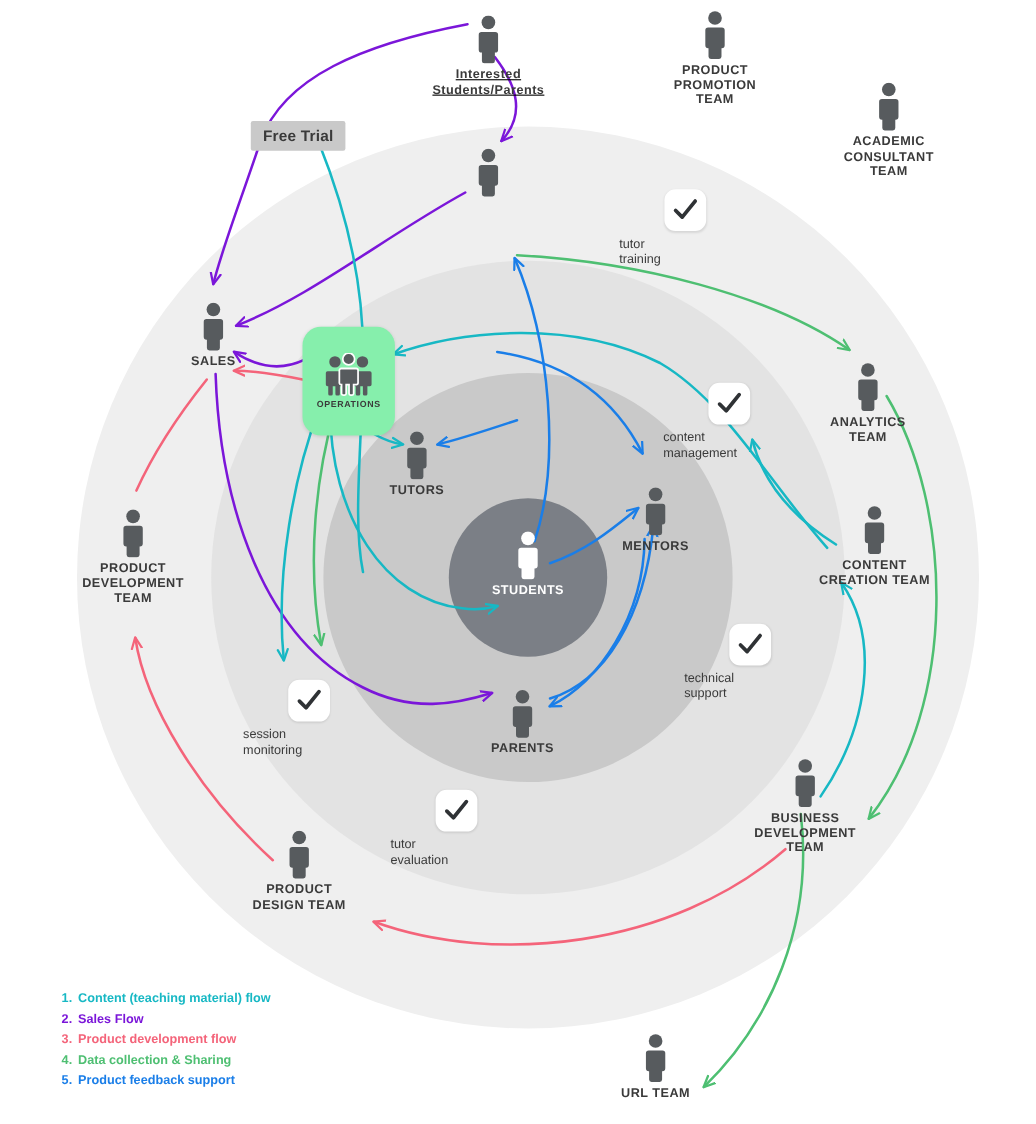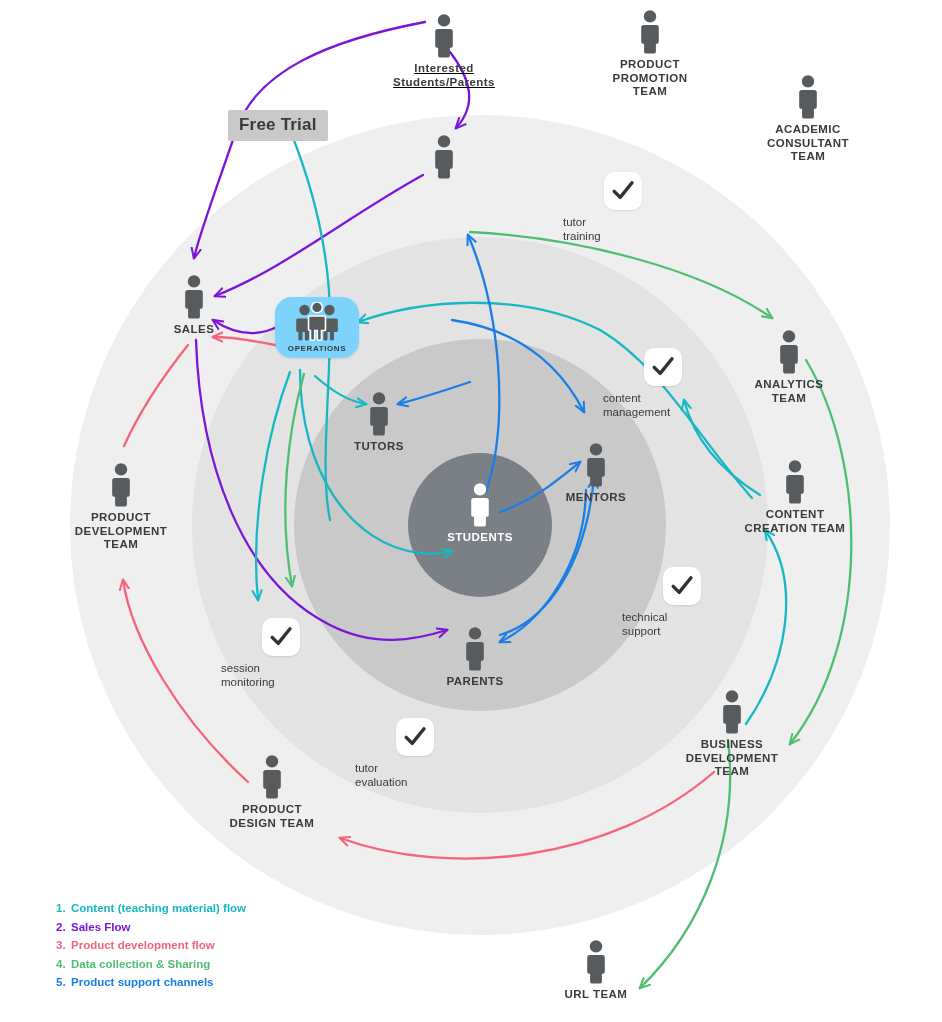--- a/index.html
+++ b/index.html
@@ -17,22 +17,22 @@
   .person{display:block;margin:0 auto;}
   .node .label{
     margin-top:4px;
     font-size:11.5px;font-weight:bold;letter-spacing:.45px;
     color:#3a3a3a;line-height:13.5px;text-transform:none;
   }
   .node.core .label{color:#ffffff;}
 
   
   .ops-card{
-    position:absolute;width:84px;height:61px;margin-left:-42px;margin-top:-40px;
-    background:#7dd3fc;border-radius:17px;
+    position:absolute;width:84px;height:99px;margin-left:-42px;margin-top:-40px;
+    background:#86efac;border-radius:17px;
     box-shadow:0 1px 3px rgba(0,0,0,.10);
     display:flex;flex-direction:column;align-items:center;justify-content:center;
   }
   .ops-card .ops-label{
     font-size:8px;font-weight:bold;letter-spacing:.6px;color:#3a3a3a;margin-top:2px;
   }
 
   
   .chip{position:absolute;width:120px;margin-left:-60px;text-align:left;}
   .chip .box{
@@ -40,21 +40,21 @@
     box-shadow:0 1px 2px rgba(0,0,0,.10);
     display:flex;align-items:center;justify-content:center;
   }
   .chip .txt{
     margin-top:5px;font-size:11.5px;color:#3a3a3a;line-height:14px;font-weight:normal;
   }
 
   
   .tag{
     position:absolute;background:#c9c9c9;color:#3a3a3a;
-    font-size:17px;font-weight:bold;letter-spacing:.2px;
+    font-size:14px;font-weight:bold;letter-spacing:.2px;
     padding:5px 11px 6px;border-radius:2px;white-space:nowrap;
   }
 
   
   #legend{position:absolute;left:56px;top:899px;}
   .leg-row{display:flex;align-items:baseline;font-size:11.5px;font-weight:bold;line-height:18.5px;}
   .leg-row .num{width:15px;flex:0 0 15px;}
   .leg-row .ltxt{white-space:nowrap;}
 </style>
 </head>
@@ -171,21 +171,21 @@
     <div class="leg-row">
       <span class="num" style="color:#f4647a">3.</span>
       <span class="ltxt" style="color:#f4647a">Product development flow</span>
     </div>
     <div class="leg-row">
       <span class="num" style="color:#4ebf72">4.</span>
       <span class="ltxt" style="color:#4ebf72">Data collection &amp; Sharing</span>
     </div>
     <div class="leg-row">
       <span class="num" style="color:#1a7ee8">5.</span>
-      <span class="ltxt" style="color:#1a7ee8">Product support channels</span>
+      <span class="ltxt" style="color:#1a7ee8">Product feedback support</span>
     </div>
   </div>
 
   <div id="actor-layer">
       <div class="node" style="left: 444px; top: 14px; text-decoration: underline;">
         <svg class="person" width="26" height="44" viewBox="0 0 26 44">
           <circle cx="13" cy="6.4" r="6.2" fill="#575b5e"></circle>
           <path d="M6.8,15h12.4a2.6,2.6 0 0 1 2.6,2.6v13.6a2.6,2.6 0 0 1 -2.6,2.6h-0.3v7.6a2.2,2.2 0 0 1 -2.2,2.2h-7.4a2.2,2.2 0 0 1 -2.2,-2.2v-7.6h-0.3a2.6,2.6 0 0 1 -2.6,-2.6v-13.6a2.6,2.6 0 0 1 2.6,-2.6z" fill="#575b5e"></path>
         </svg>
         <div class="label">Interested<br>Students/Parents</div>

